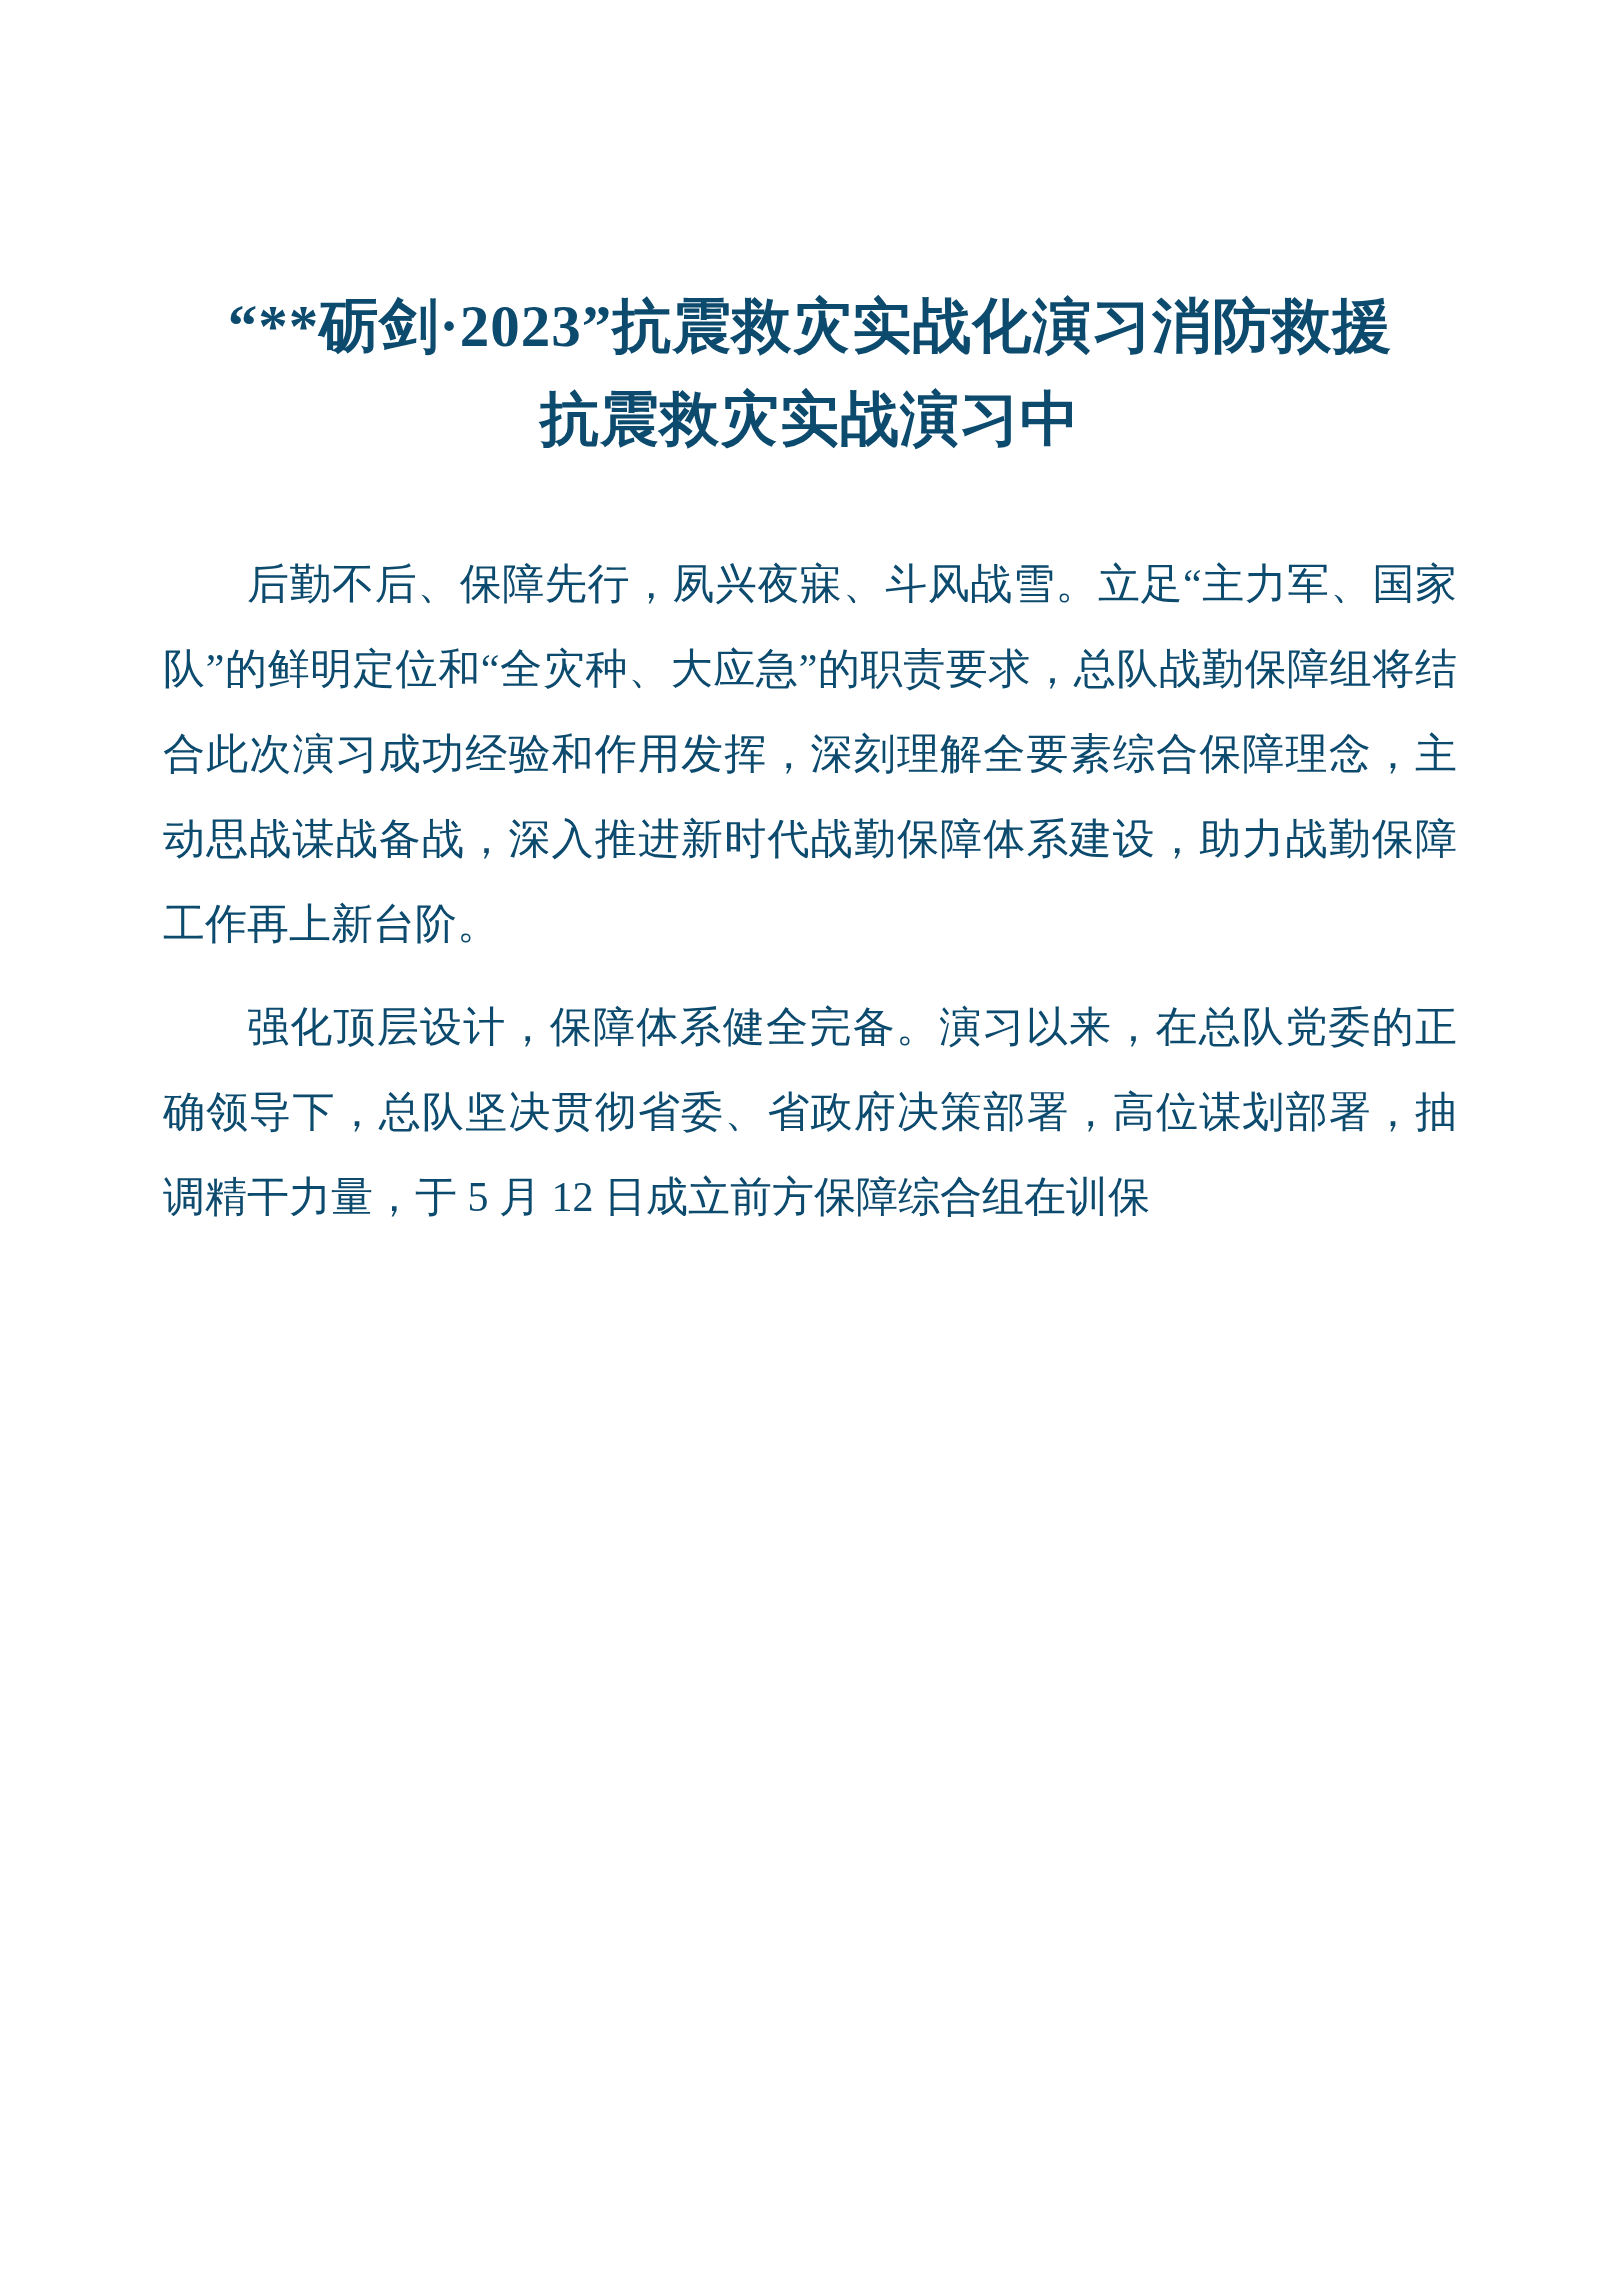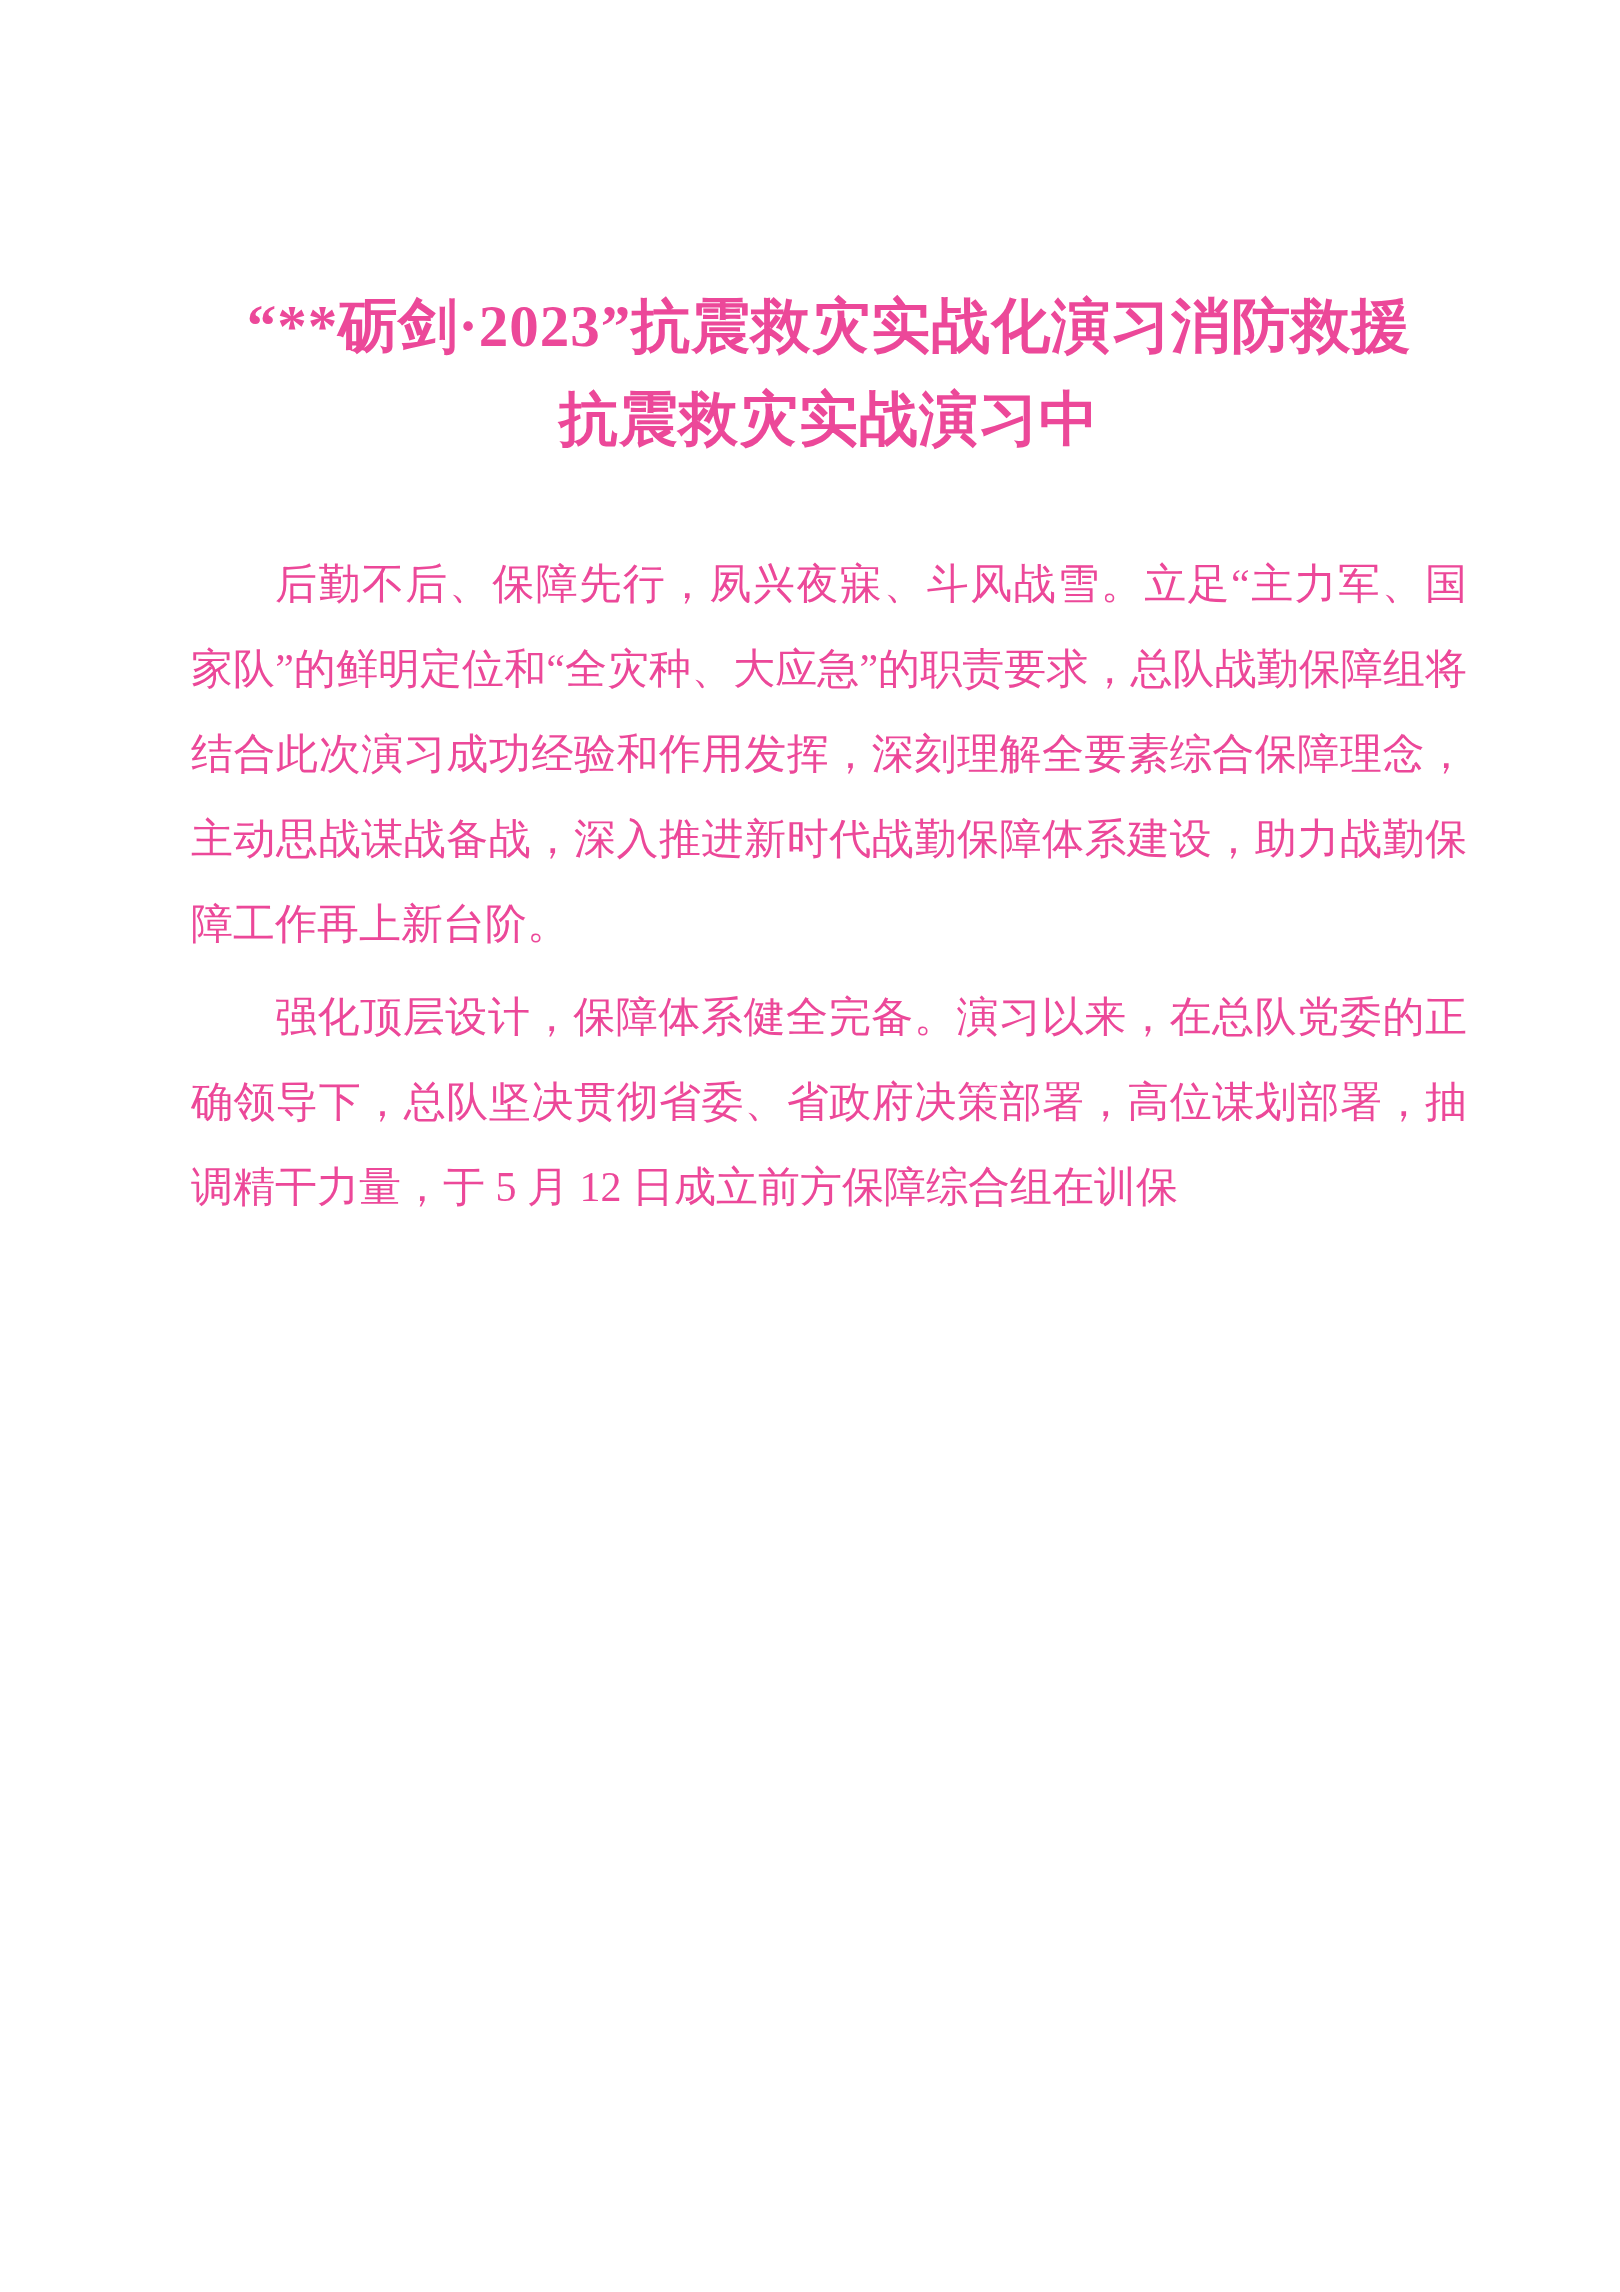--- a/index.html
+++ b/index.html
@@ -6,43 +6,42 @@
     margin: 0;
     padding: 0;
     background: #ffffff;
   }
   .page {
     position: relative;
     width: 1620px;
     height: 2293px;
     margin: 0 auto;
     background: #ffffff;
-    color: #ec4899;
+    color: #0c4a6e;
     font-family: "Liberation Serif", "DejaVu Serif", serif;
     overflow: hidden;
     box-sizing: border-box;
-    padding-left: 38px;
   }
   .content {
     padding: 280px 145px 0 145px;
     box-sizing: border-box;
   }
   .doc-title {
     margin: 0 0 76px 0;
     font-size: 59px;
     font-weight: 700;
     line-height: 93px;
     text-align: center;
     letter-spacing: 1px;
   }
   .doc-title .title-line {
     display: block;
   }
   .para {
-    margin: 8px;
+    margin: 18px;
     font-size: 42px;
     line-height: 85px;
     text-align: justify;
     text-justify: inter-character;
     text-indent: 2em;
     word-break: break-all;
   }
   .para.bold {
     font-weight: 700;
   }

